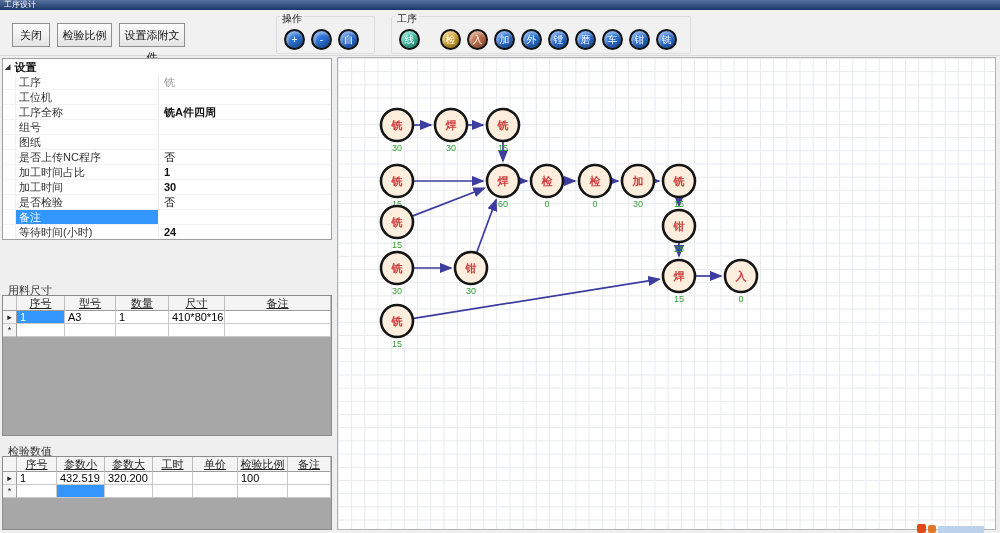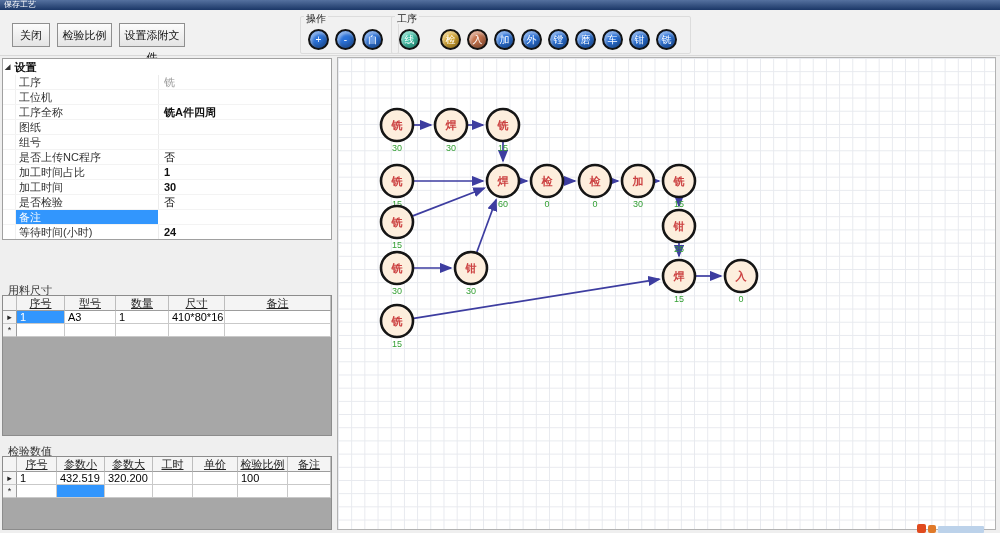--- a/index.html
+++ b/index.html
@@ -25,21 +25,21 @@
     border:1px solid #8f8f8f;font-size:11px;color:#111;text-align:center;
     box-sizing:border-box;cursor:default;
   }
   #btn-close{left:12px;width:38px;}
   #btn-save{left:57px;width:55px;}
   #btn-attach{left:119px;width:66px;}
   .tb-group{
     position:absolute;top:6px;height:38px;
     border:1px solid #dcdcdc;border-radius:2px;box-sizing:border-box;
   }
-  #grp-op{left:300px;width:99px;}
+  #grp-op{left:276px;width:99px;}
   #grp-proc{left:391px;width:300px;}
   .tb-group-label{
     position:absolute;top:-3px;left:3px;font-size:10px;color:#222;
     background:#f1f1f1;padding:0 2px;line-height:10px;
   }
   .tb-group-row{
     position:absolute;left:7px;bottom:3px;display:flex;gap:6px;align-items:center;
   }
   .circle-btn{
     width:21px;height:21px;border-radius:50%;
@@ -105,21 +105,21 @@
   
   .watermark{position:absolute;right:16px;bottom:0;height:11px;display:flex;gap:2px;align-items:flex-end;}
   .wm-a{width:9px;height:9px;background:#e04a1e;border-radius:2px;}
   .wm-b{width:8px;height:8px;background:#e07a2a;border-radius:2px;}
   .wm-t{width:46px;height:7px;background:#bcd2ea;border-radius:1px;}
 </style>
 </head>
 <body>
 
 <div class="titlebar">
-  <span>保存工艺</span>
+  <span>工序设计</span>
 </div>
 
 <div class="toolbar">
   <div class="tb-btn" id="btn-close">关闭</div>
   <div class="tb-btn" id="btn-save">检验比例</div>
   <div class="tb-btn" id="btn-attach">设置添附文件</div>
 
   <div class="tb-group" id="grp-op">
     <div class="tb-group-label">操作</div>
     <div class="tb-group-row" id="grp-op-row">
@@ -161,26 +161,26 @@
         <div class="pg-label">工位机</div>
         <div class="pg-value"></div>
       </div>
       <div class="pg-row">
         <div class="pg-gutter"></div>
         <div class="pg-label">工序全称</div>
         <div class="pg-value bold">铣A件四周</div>
       </div>
       <div class="pg-row">
         <div class="pg-gutter"></div>
+        <div class="pg-label">组号</div>
+        <div class="pg-value"></div>
+      </div>
+      <div class="pg-row">
+        <div class="pg-gutter"></div>
         <div class="pg-label">图纸</div>
-        <div class="pg-value"></div>
-      </div>
-      <div class="pg-row">
-        <div class="pg-gutter"></div>
-        <div class="pg-label">组号</div>
         <div class="pg-value"></div>
       </div>
       <div class="pg-row">
         <div class="pg-gutter"></div>
         <div class="pg-label">是否上传NC程序</div>
         <div class="pg-value">否</div>
       </div>
       <div class="pg-row">
         <div class="pg-gutter"></div>
         <div class="pg-label">加工时间占比</div>

